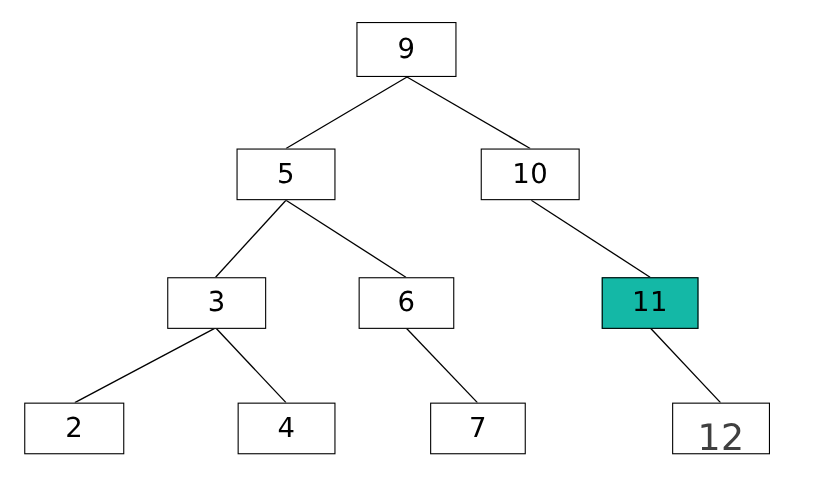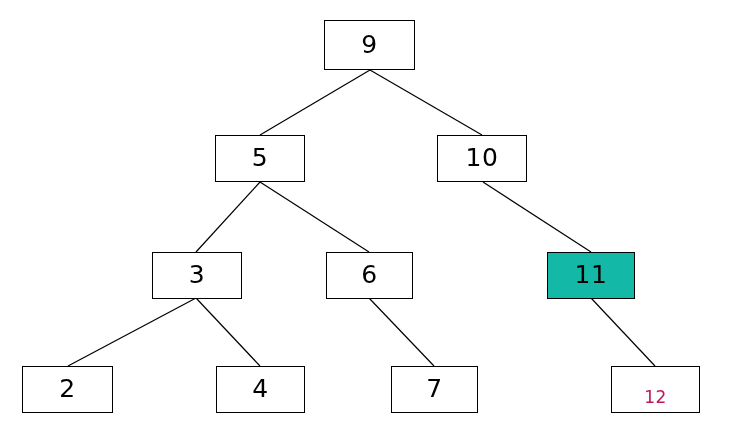--- a/index.html
+++ b/index.html
@@ -83,17 +83,17 @@
       <div class="tree-node" style="left: 22px; top: 366px; width: 91px; height: 47px; background: rgb(255, 255, 255); border-color: rgb(0, 0, 0); border-width: 1.4px;">
         <span class="node-label" style="font-size: 25px; color: rgb(0, 0, 0);">2</span>
       </div>
       <div class="tree-node" style="left: 216px; top: 366px; width: 89px; height: 47px; background: rgb(255, 255, 255); border-color: rgb(0, 0, 0); border-width: 1.4px;">
         <span class="node-label" style="font-size: 25px; color: rgb(0, 0, 0);">4</span>
       </div>
       <div class="tree-node" style="left: 391px; top: 366px; width: 87px; height: 47px; background: rgb(255, 255, 255); border-color: rgb(0, 0, 0); border-width: 1.4px;">
         <span class="node-label" style="font-size: 25px; color: rgb(0, 0, 0);">7</span>
       </div>
       <div class="tree-node" style="left: 611px; top: 366px; width: 89px; height: 47px; background: rgb(255, 255, 255); border-color: rgb(0, 0, 0); border-width: 1.4px;">
-        <span class="node-label" style="font-size: 17px; color: #be185d; margin-top: 17px;">12</span>
+        <span class="node-label" style="font-size: 33px; color: #404040; margin-top: 17px;">12</span>
       </div>
     </div>
 
 </div>
 
 </body></html>

